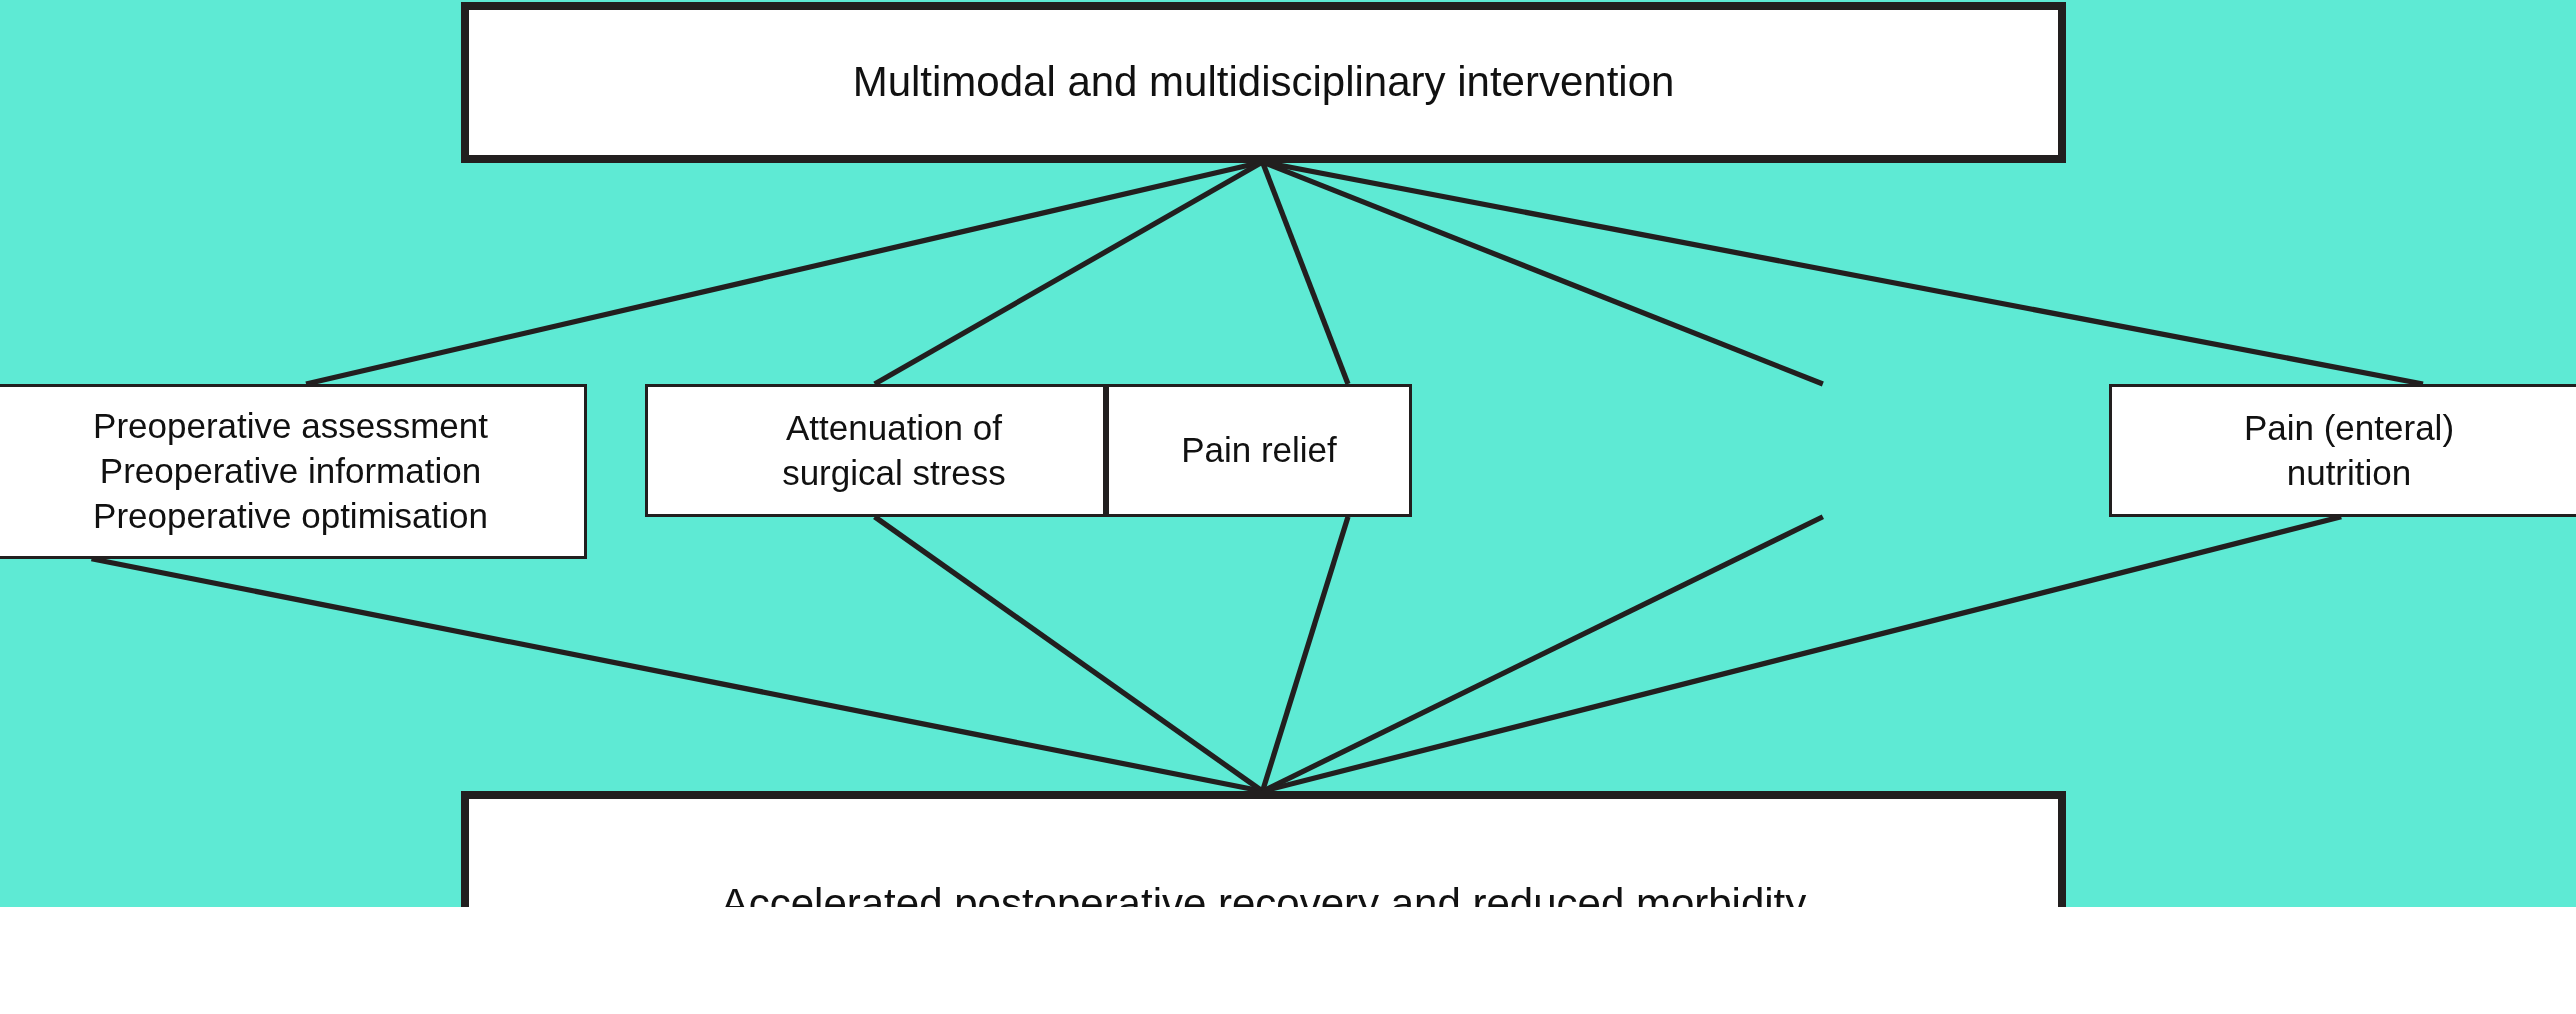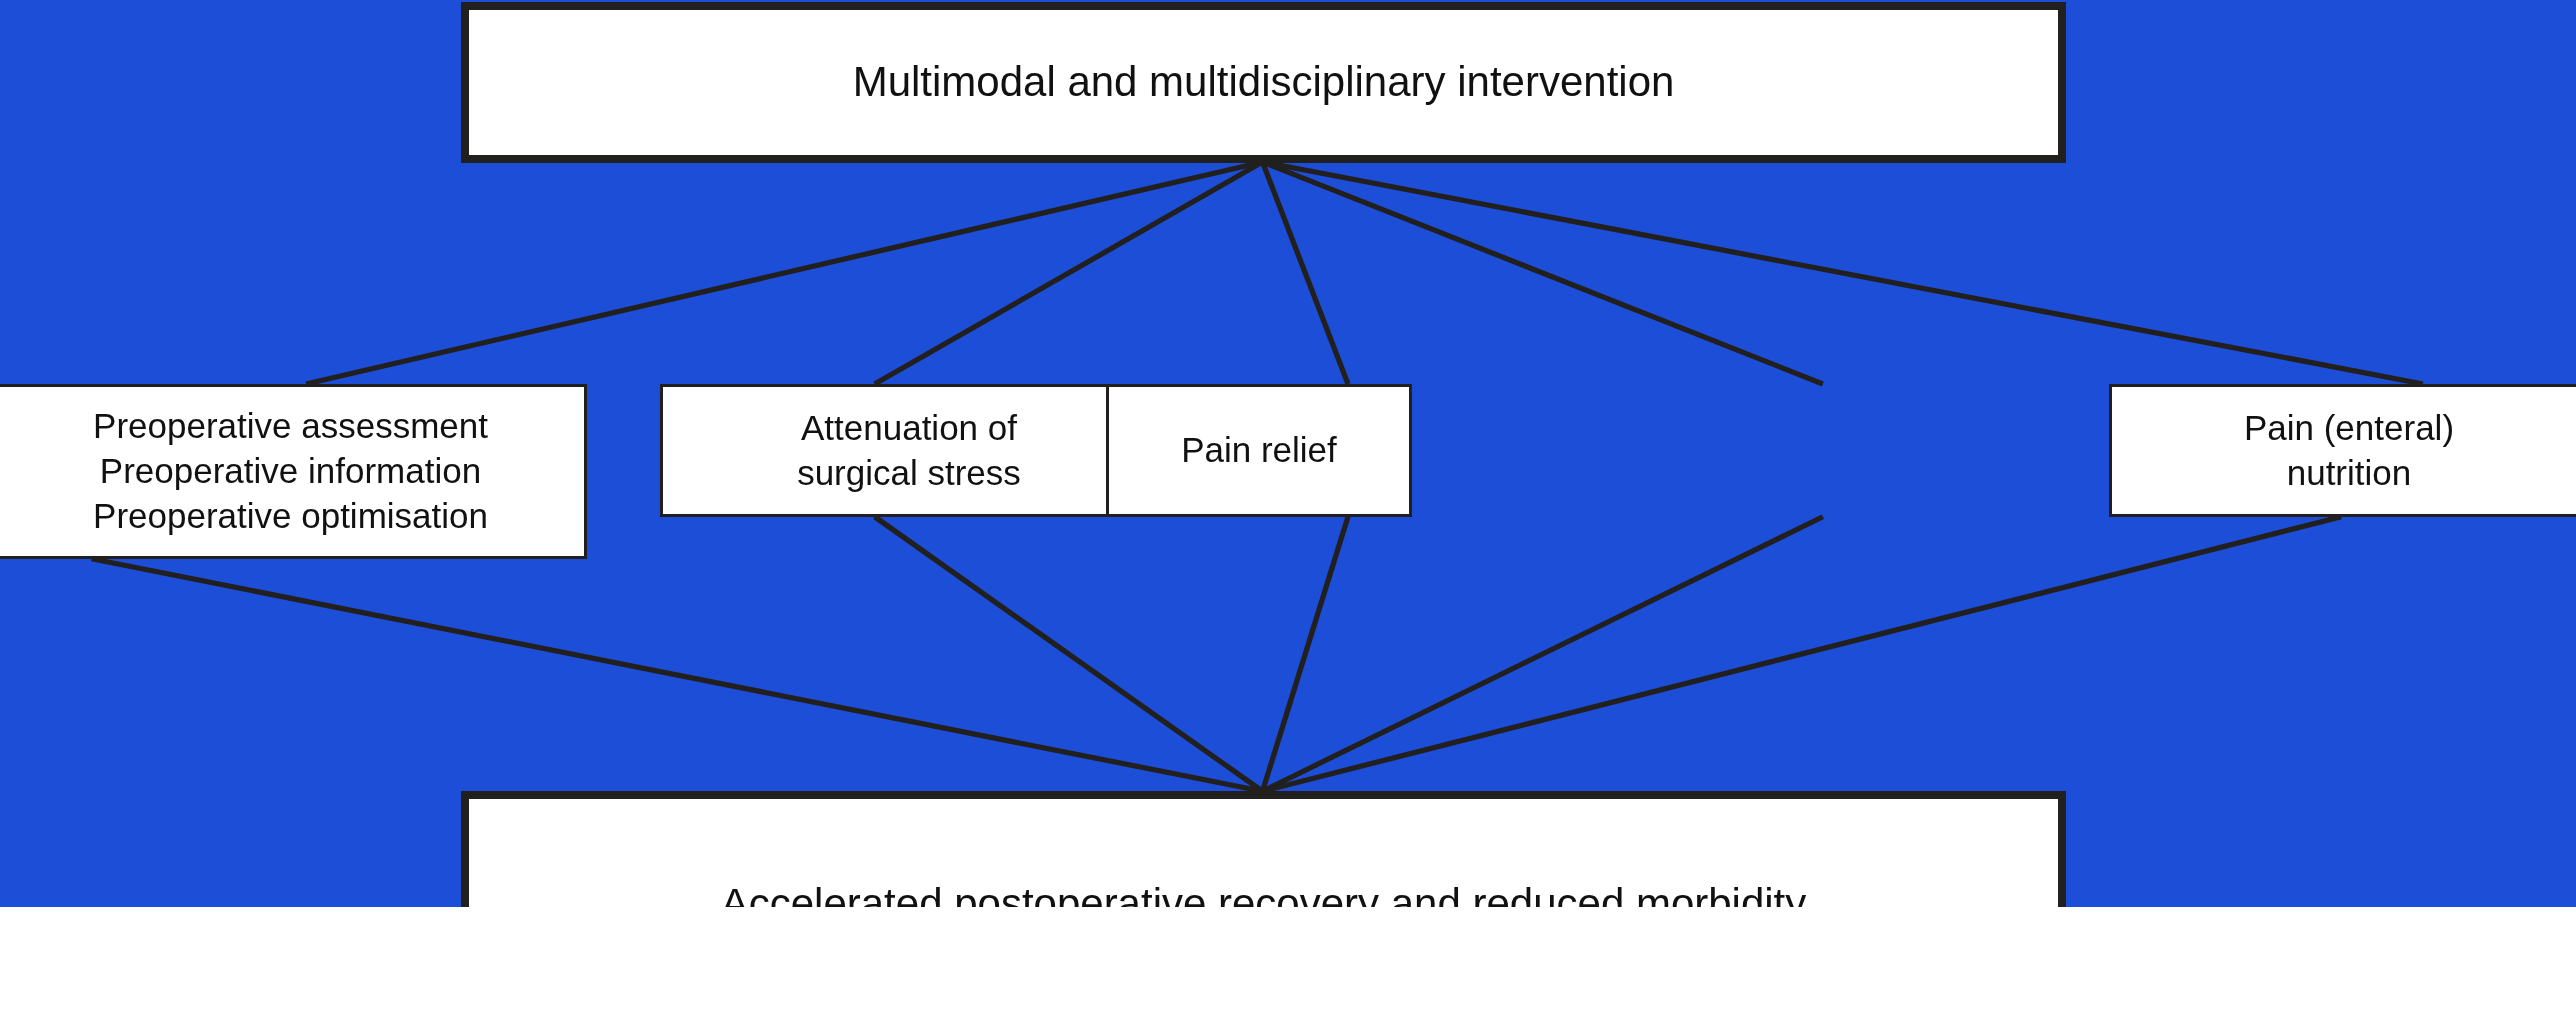--- a/index.html
+++ b/index.html
@@ -4,21 +4,21 @@
 <style>
   html, body {
     margin: 0;
     padding: 0;
     background: #ffffff;
   }
   #canvas {
     position: relative;
     width: 2576px;
     height: 907px;
-    background: #1d4ed8;
+    background: #5eead4;
     overflow: hidden;
     font-family: "Liberation Sans", sans-serif;
     color: #1a1a1a;
     text-decoration: underline;
   }
   .edge-layer {
     position: absolute;
     left: 0;
     top: 0;
     width: 2576px;
@@ -69,21 +69,21 @@
     height: 225px;
   }
   
   #node-prep {
     left: -6px;
     top: 384px;
     width: 593px;
     height: 175px;
   }
   #node-attenuation {
-    left: 660px;
+    left: 645px;
     top: 384px;
     width: 461px;
     height: 133px;
     padding-left: 37px;
   }
   #node-pain {
     left: 1106px;
     top: 384px;
     width: 306px;
     height: 133px;

